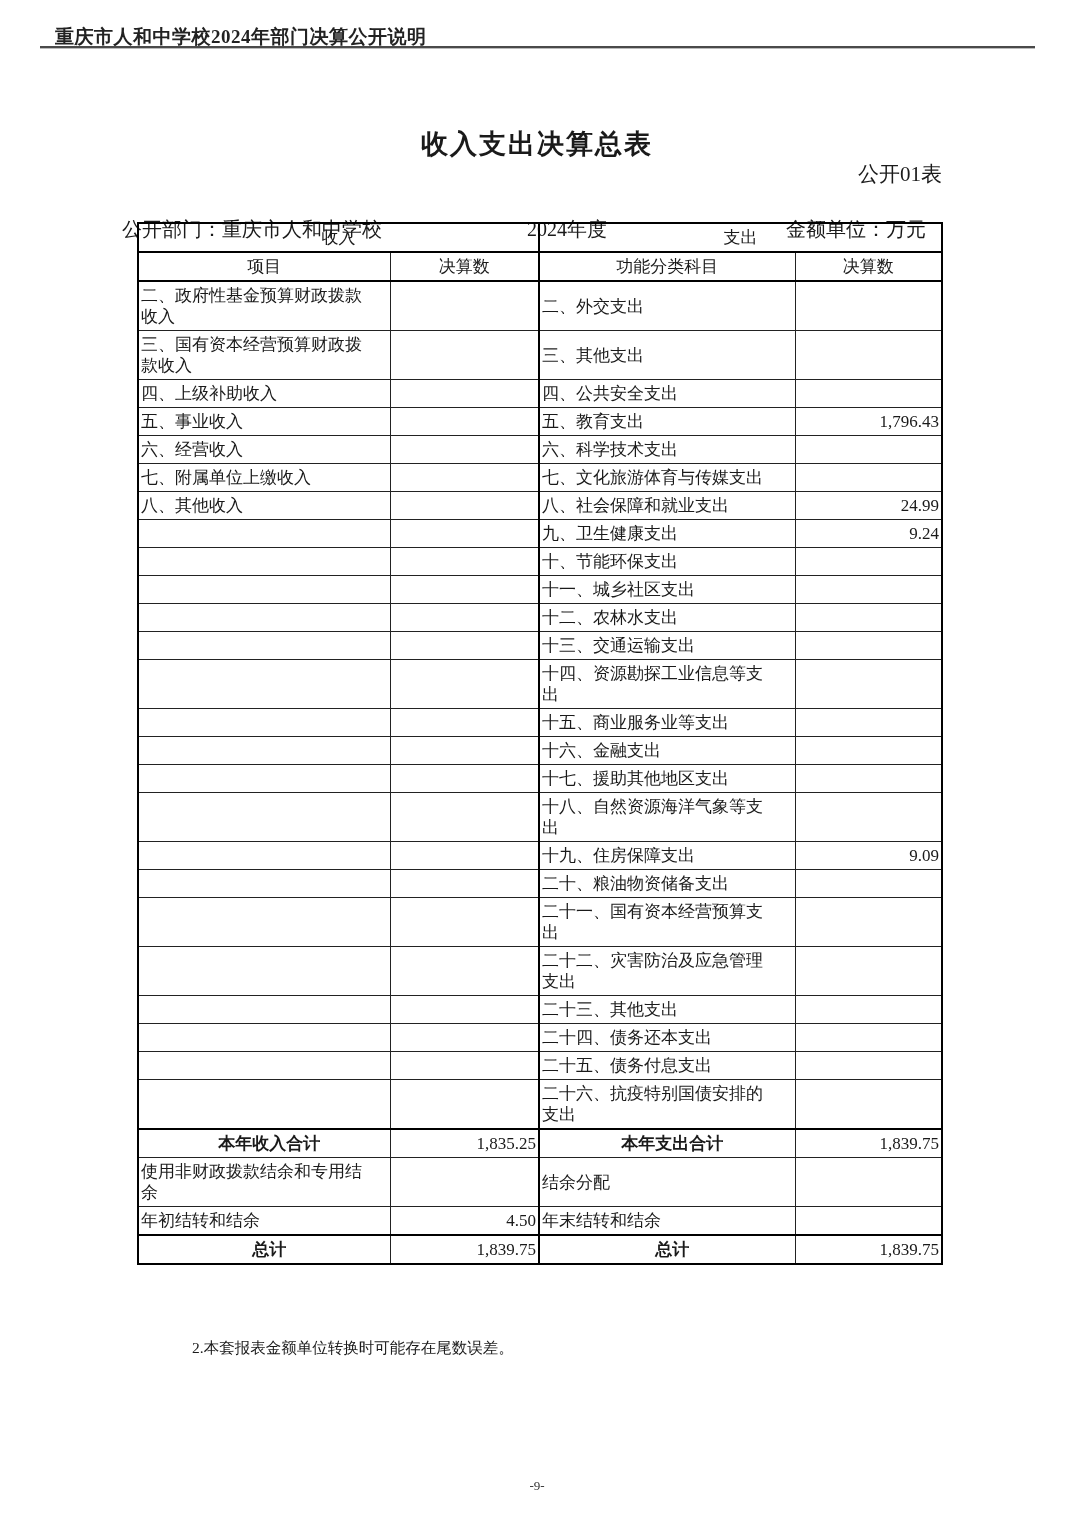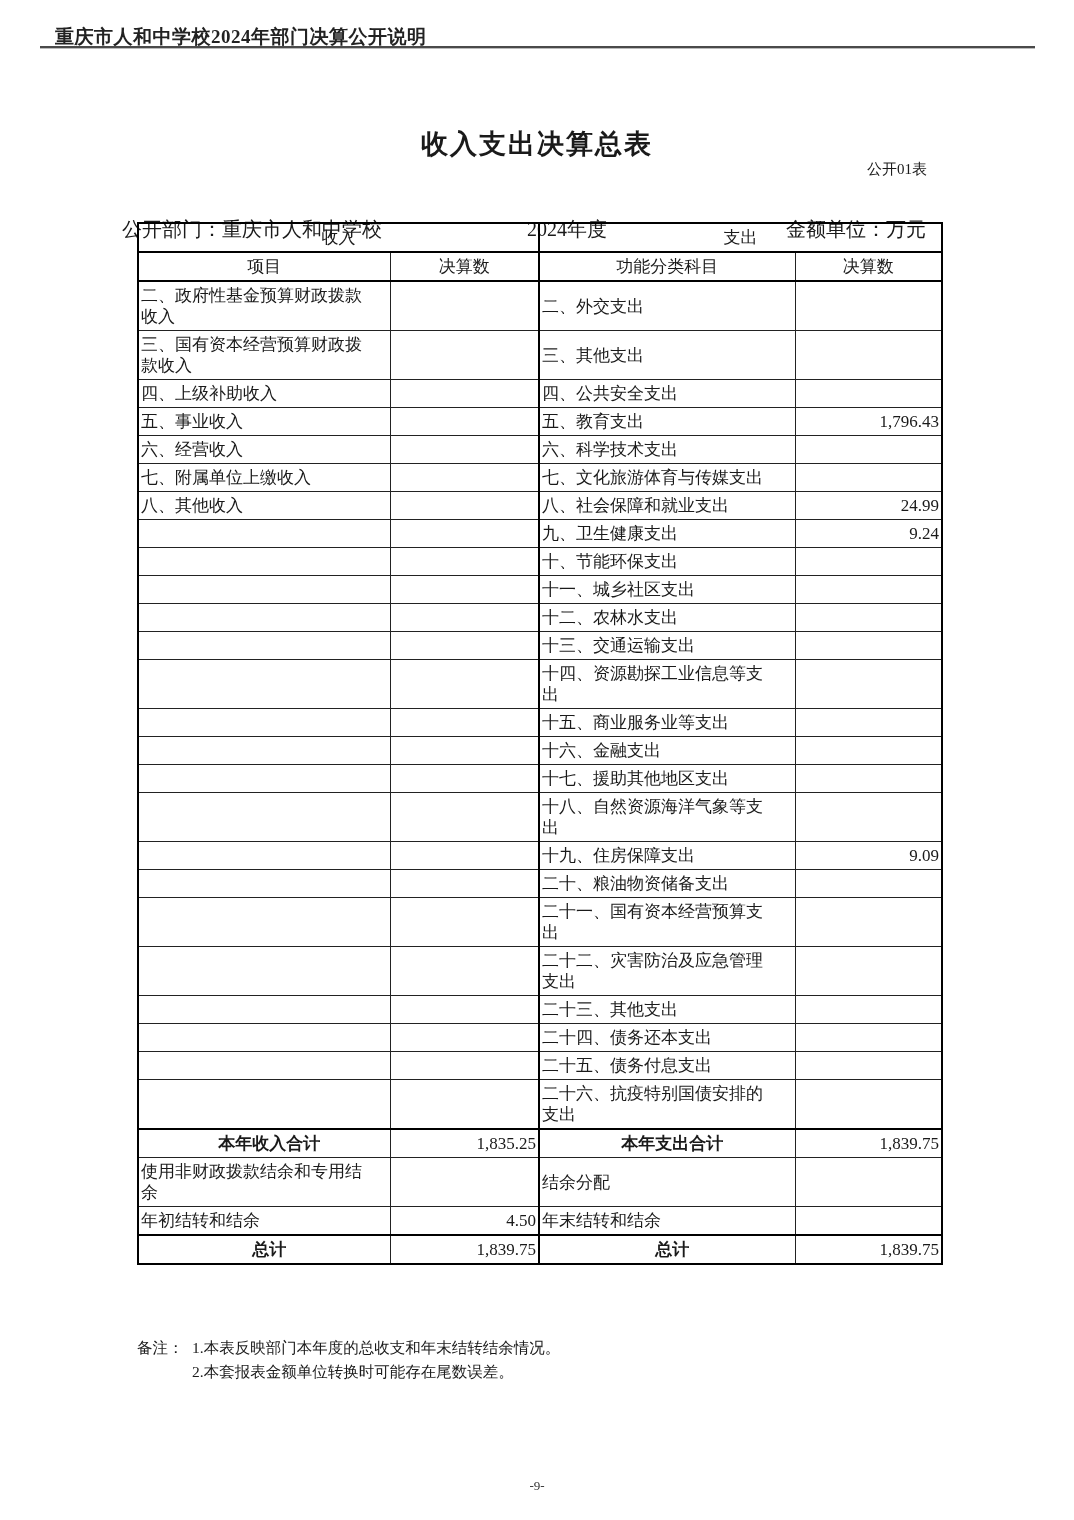--- a/index.html
+++ b/index.html
@@ -35,22 +35,22 @@
     position: absolute;
     left: 0; top: 126px;
     width: 100%;
     text-align: center;
     font-size: 27px;
     font-weight: bold;
     letter-spacing: 2px;
   }
   .table-code {
     position: absolute;
-    right: 147px; top: 160px;
-    font-size: 15px;
+    right: 132px; top: 160px;
+    font-size: 21px;
   }
   .meta-row {
     position: absolute;
     left: 122px; top: 192px;
     width: 804px;
     display: flex;
     justify-content: space-between;
     font-size: 20px;
     margin-top: 24px;
   }
@@ -333,23 +333,19 @@
           <td class="total-label">总计</td>
           <td class="value">1,839.75</td>
           <td class="total-label mid">总计</td>
           <td class="value">1,839.75</td>
         </tr>
       </tbody>
   </table>
 
   <div class="notes">
     <div class="note-line">
-      <span class="note-label">备注：</span>
-      <span class="note-text">1.本表反映部门本年度的总收支和年末结转结余情况。</span>
-    </div>
-    <div class="note-line">
       <span class="note-label"></span>
       <span class="note-text">2.本套报表金额单位转换时可能存在尾数误差。</span>
     </div>
   </div>
 
   <div class="page-number">-9-</div>
 </div>
 
 </body></html>

